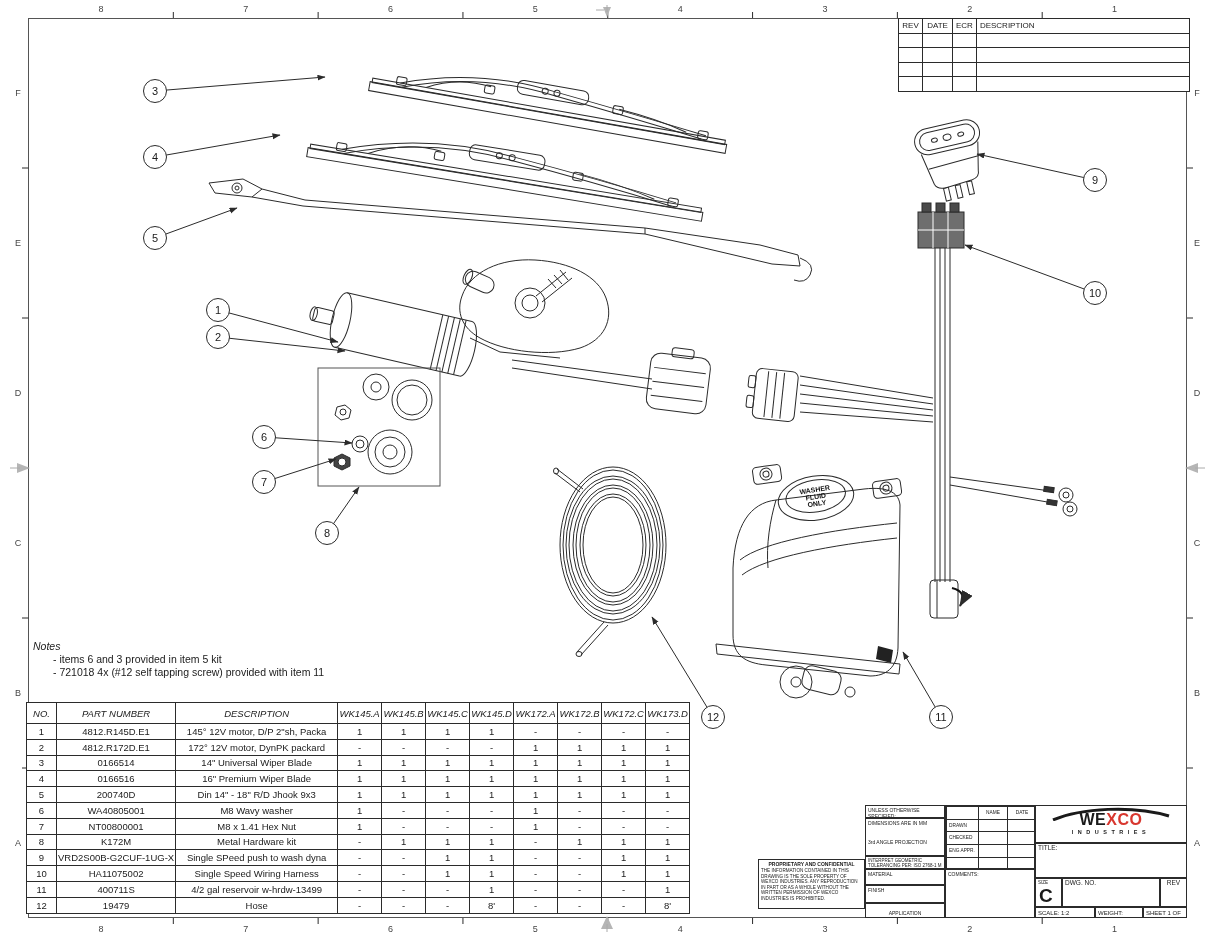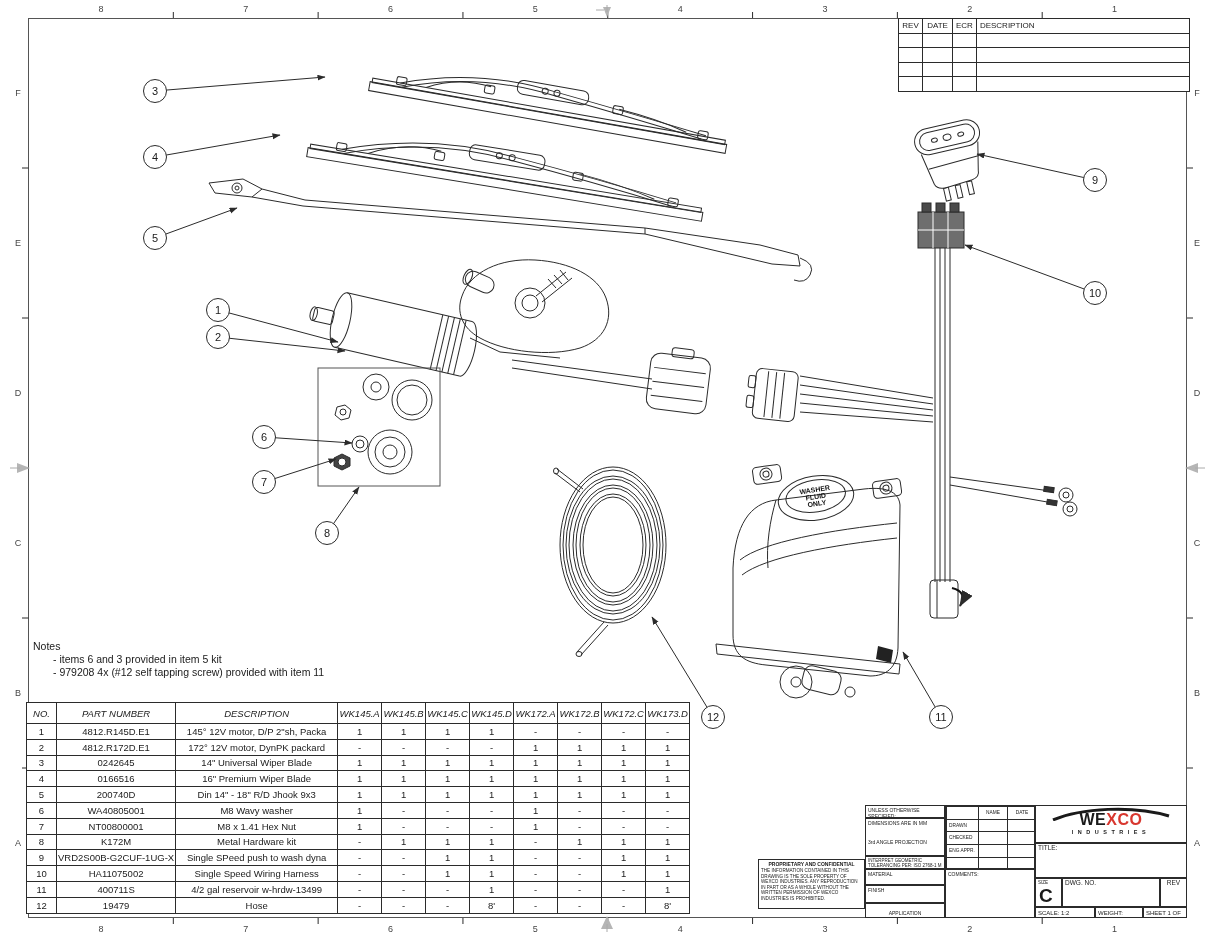--- a/index.html
+++ b/index.html
@@ -15,21 +15,21 @@
   svg.art text{stroke:none;}
   .tick{stroke:#888;}
   .zone{position:absolute;transform:translate(-50%,-50%);font-size:9px;color:#444;}
   .balloon{
     position:absolute;width:24px;height:24px;border-radius:50%;
     border:1.2px solid #2b2b2b;background:#fff;box-sizing:border-box;
     display:flex;align-items:center;justify-content:center;
     font-size:11px;color:#1a1a1a;z-index:5;
   }
   .notes{position:absolute;font-size:10.5px;z-index:4;}
-  .notes-title{line-height:13px;}
+  .notes-title{line-height:13px;font-style:italic;}
   .note-line{margin-left:20px;line-height:13px;}
   
   table.bom{position:absolute;left:26px;top:702px;border-collapse:collapse;
     table-layout:fixed;font-size:9.5px;text-align:center;background:#fff;z-index:6;}
   table.bom th, table.bom td{border:1px solid #2b2b2b;height:14.8px;padding:0 1px;
     font-weight:normal;overflow:hidden;white-space:nowrap;}
   table.bom th{height:20px;font-style:italic;}
   
   table.rev{position:absolute;left:898px;top:18px;border-collapse:collapse;
     table-layout:fixed;font-size:8px;background:#fff;z-index:6;}
@@ -375,21 +375,21 @@
     <div class="balloon" style="left:315px;top:521px">8</div>
     <div class="balloon" style="left:1083px;top:168px">9</div>
     <div class="balloon" style="left:1083px;top:281px">10</div>
     <div class="balloon" style="left:929px;top:705px">11</div>
     <div class="balloon" style="left:701px;top:705px">12</div>
   </div>
 
 <div class="notes" style="left:33px;top:640px;">
   <div class="notes-title">Notes</div>
   <div class="note-line">- items 6 and 3 provided in item 5 kit</div>
-  <div class="note-line">- 979208 4x (#12 self tapping screw) provided with item 11</div>
+  <div class="note-line">- 721018 4x (#12 self tapping screw) provided with item 11</div>
 </div>
 
 <table class="bom">
   <colgroup>
     <col style="width:30px">
       <col style="width:116px">
       <col style="width:162px">
     <col style="width:44px">
       <col style="width:44px">
       <col style="width:44px">
@@ -436,21 +436,21 @@
         <td>-</td>
         <td>-</td>
         <td>-</td>
         <td>1</td>
         <td>1</td>
         <td>1</td>
         <td>1</td>
       </tr>
       <tr>
         <td>3</td>
-        <td>0242645</td>
+        <td>0166514</td>
         <td>14" Universal Wiper Blade</td>
         <td>1</td>
         <td>1</td>
         <td>1</td>
         <td>1</td>
         <td>1</td>
         <td>1</td>
         <td>1</td>
         <td>1</td>
       </tr>

